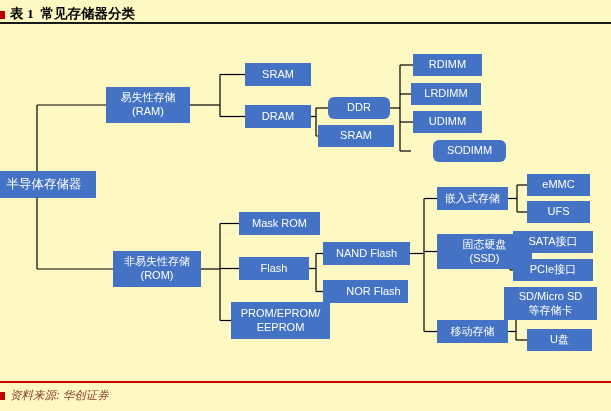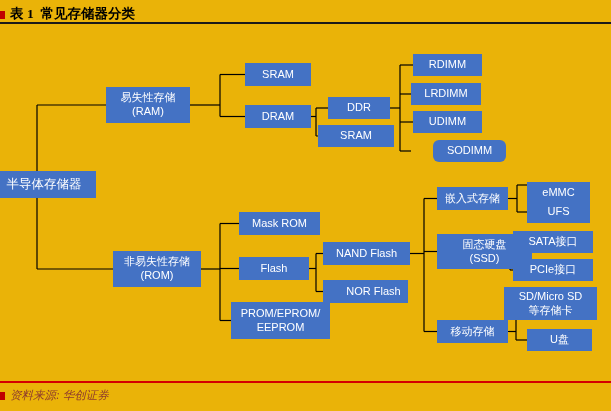--- a/index.html
+++ b/index.html
@@ -1,20 +1,20 @@
 <!DOCTYPE html>
 <html style="--node-fill: #4472c4; --node-text: #ffffff; --connector: #000000; --title-rule: #1a1a1a; --source-rule: #d40000; --bullet: #c00000; --source-text: #8e3b2e; --title-text: #000000;"><head>
 <meta charset="utf-8">
 <style>
   html, body { margin: 0; padding: 0; background: #fff; }
   .page {
     position: relative;
     width: 611px;
     height: 411px;
-    background: #eab308;
+    background: #fef9c3;
     overflow: hidden;
     font-family: "Liberation Sans", "DejaVu Sans", sans-serif;
   }
 
   
   .header { position: absolute; top: 3px; left: 0; height: 19px; display: flex; align-items: center; }
   .bullet {
     display: inline-block; width: 8px; height: 8px;
     background: var(--bullet, #c00000);
   }
@@ -139,42 +139,42 @@
     <div class="node big" style="left:-8px; top:171px; width:104px; height:27px;">半导体存储器</div>
 
     <div class="node" style="left:106px; top:87px; width:84px; height:36px;">易失性存储
 (RAM)</div>
     <div class="node" style="left:113px; top:251px; width:88px; height:36px;">非易失性存储
 (ROM)</div>
 
     <div class="node" style="left:245px; top:63px; width:66px; height:23px;">SRAM</div>
     <div class="node" style="left:245px; top:105px; width:66px; height:23px;">DRAM</div>
 
-    <div class="node" style="left:328px; top:97px; width:62px; height:22px;">DDR</div>
+    <div class="node" style="left:328px; top:97px; width:62px; height:22px;border-radius:6px;">DDR</div>
     <div class="node" style="left:318px; top:125px; width:76px; height:22px;">SRAM</div>
 
     <div class="node" style="left:413px; top:54px; width:69px; height:22px;">RDIMM</div>
     <div class="node" style="left:411px; top:83px; width:70px; height:22px;">LRDIMM</div>
     <div class="node" style="left:413px; top:111px; width:69px; height:22px;">UDIMM</div>
     <div class="node" style="left:433px; top:140px; width:73px; height:22px;border-radius:6px;">SODIMM</div>
 
     <div class="node" style="left:239px; top:212px; width:81px; height:23px;">Mask ROM</div>
     <div class="node" style="left:239px; top:257px; width:70px; height:23px;">Flash</div>
     <div class="node" style="left:231px; top:302px; width:99px; height:37px;">PROM/EPROM/
 EEPROM</div>
 
     <div class="node" style="left:323px; top:242px; width:87px; height:23px;">NAND Flash</div>
     <div class="node" style="left:323px; top:280px; width:85px; height:23px;padding-left:16px;">NOR Flash</div>
 
     <div class="node" style="left:437px; top:187px; width:71px; height:23px;">嵌入式存储</div>
     <div class="node" style="left:437px; top:234px; width:95px; height:35px;">固态硬盘
 (SSD)</div>
     <div class="node" style="left:437px; top:320px; width:71px; height:23px;">移动存储</div>
 
-    <div class="node" style="left:527px; top:174px; width:63px; height:22px;margin-top:8px;">eMMC</div>
+    <div class="node" style="left:527px; top:174px; width:63px; height:22px;">eMMC</div>
     <div class="node" style="left:527px; top:201px; width:63px; height:22px;">UFS</div>
 
     <div class="node" style="left:513px; top:231px; width:80px; height:22px;">SATA接口</div>
     <div class="node" style="left:513px; top:259px; width:80px; height:22px;">PCIe接口</div>
 
     <div class="node" style="left:504px; top:287px; width:93px; height:33px;">SD/Micro SD
 等存储卡</div>
     <div class="node" style="left:527px; top:329px; width:65px; height:22px;">U盘</div>
 
   </div>

